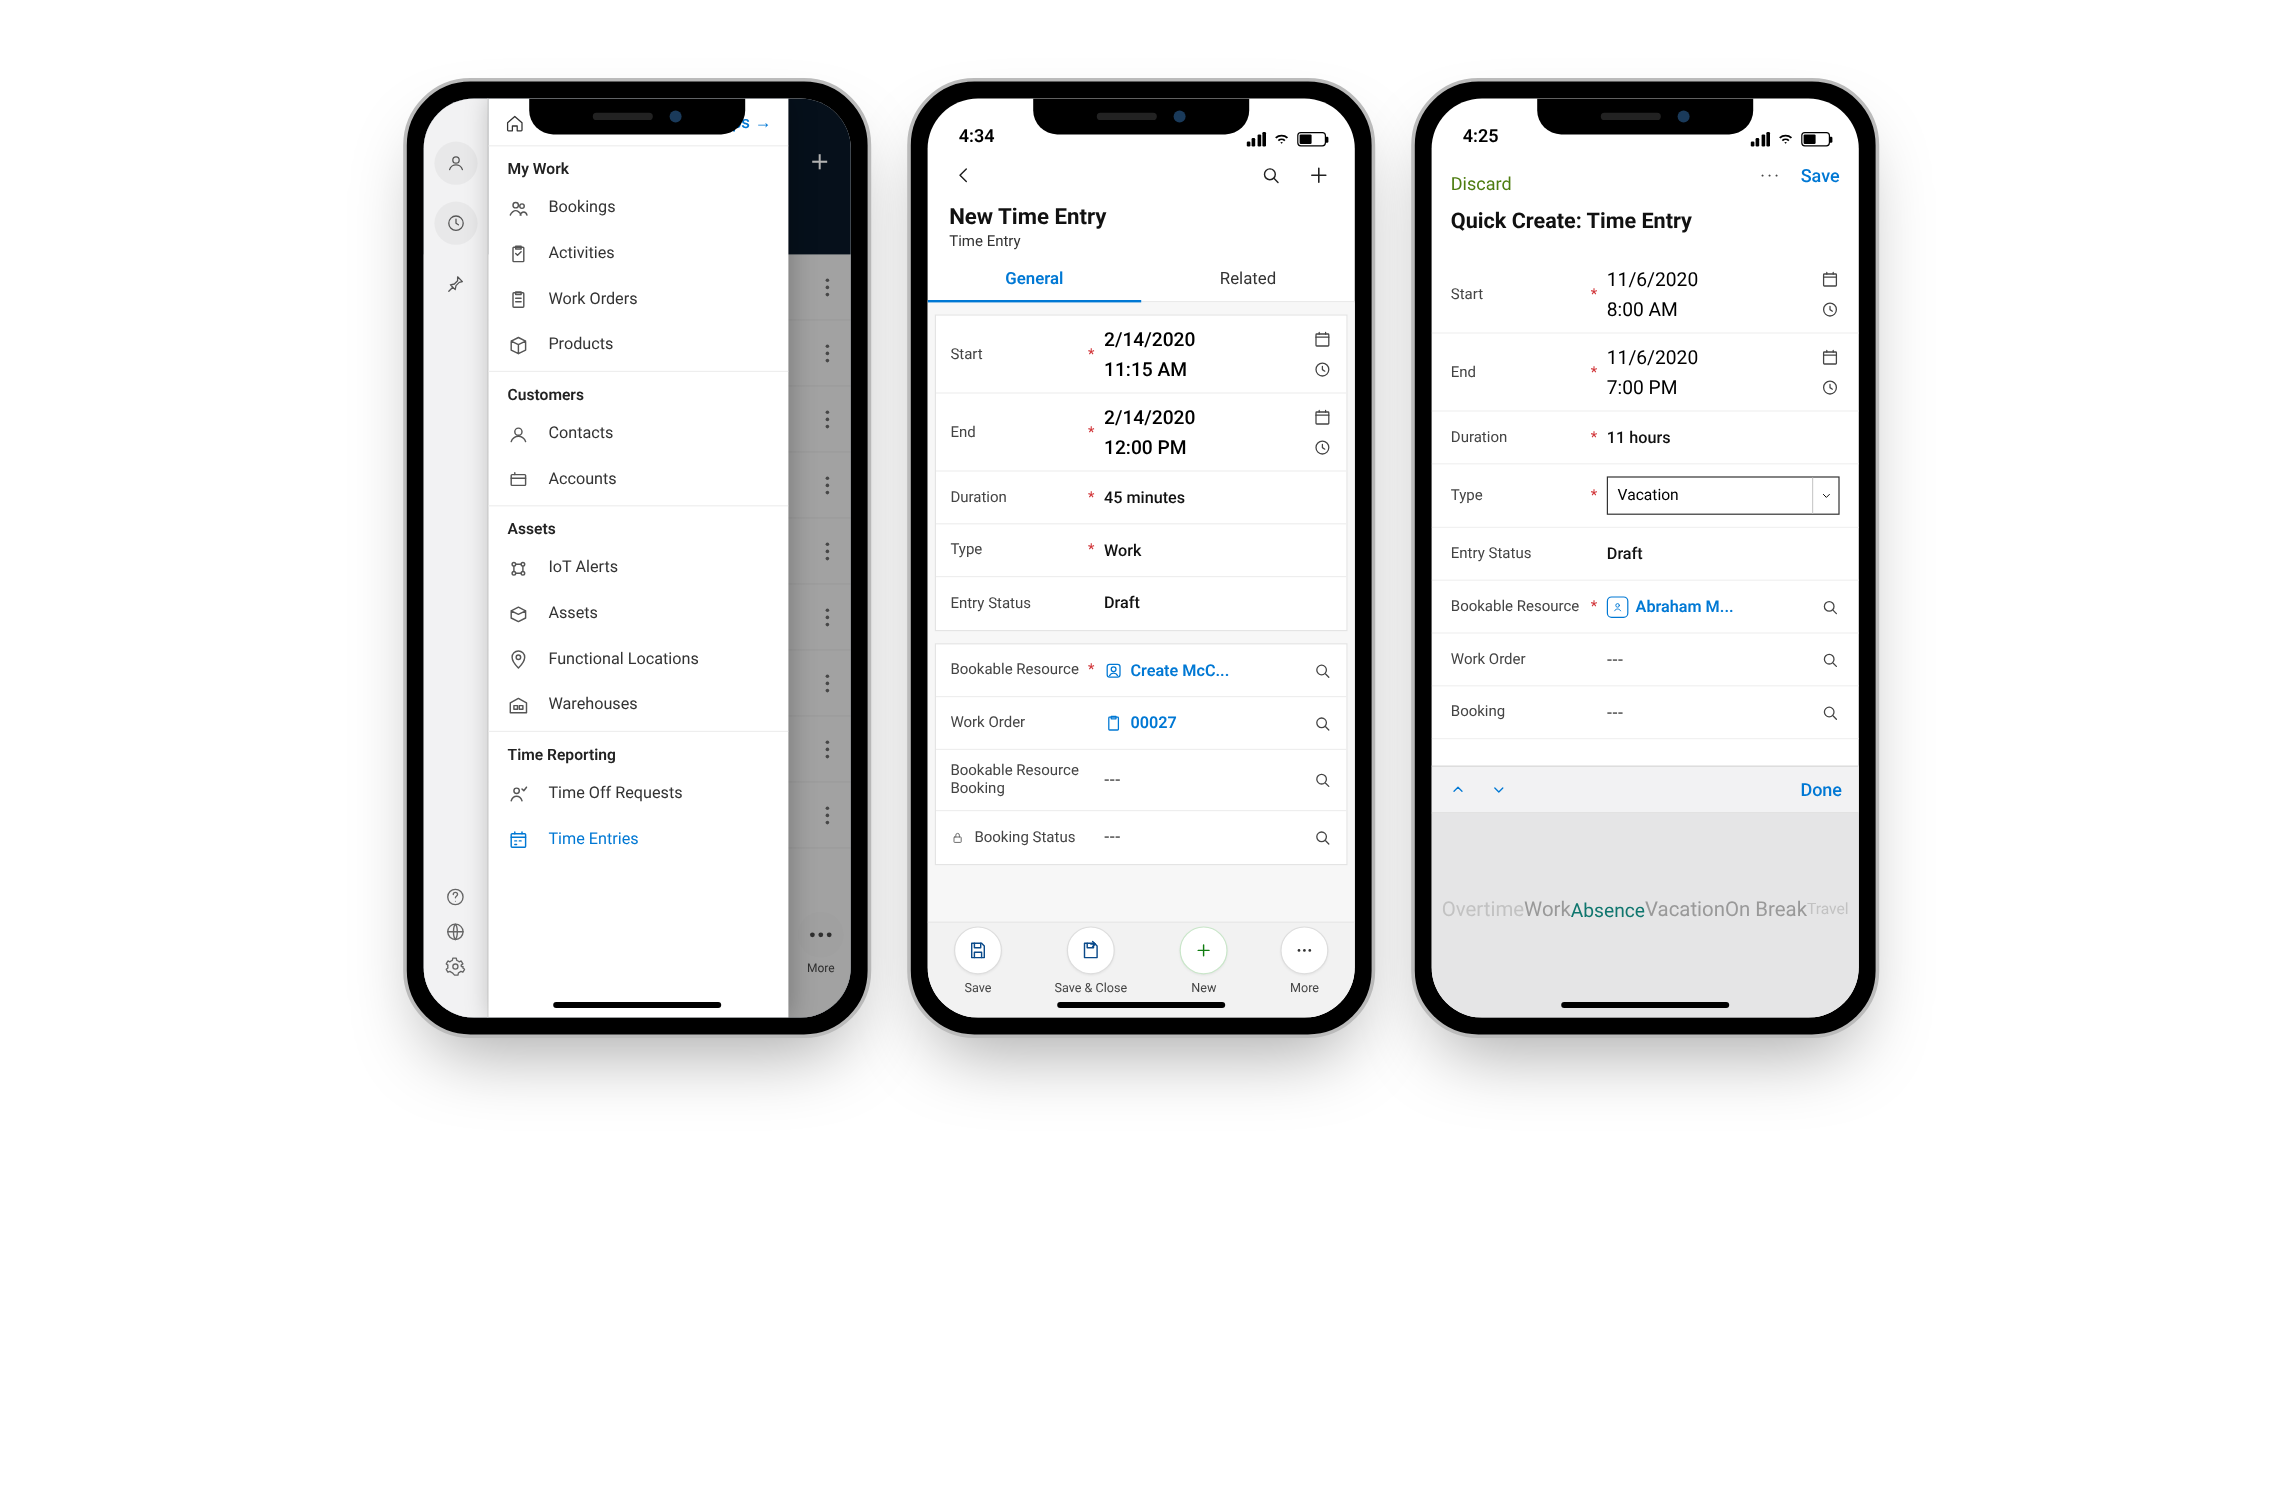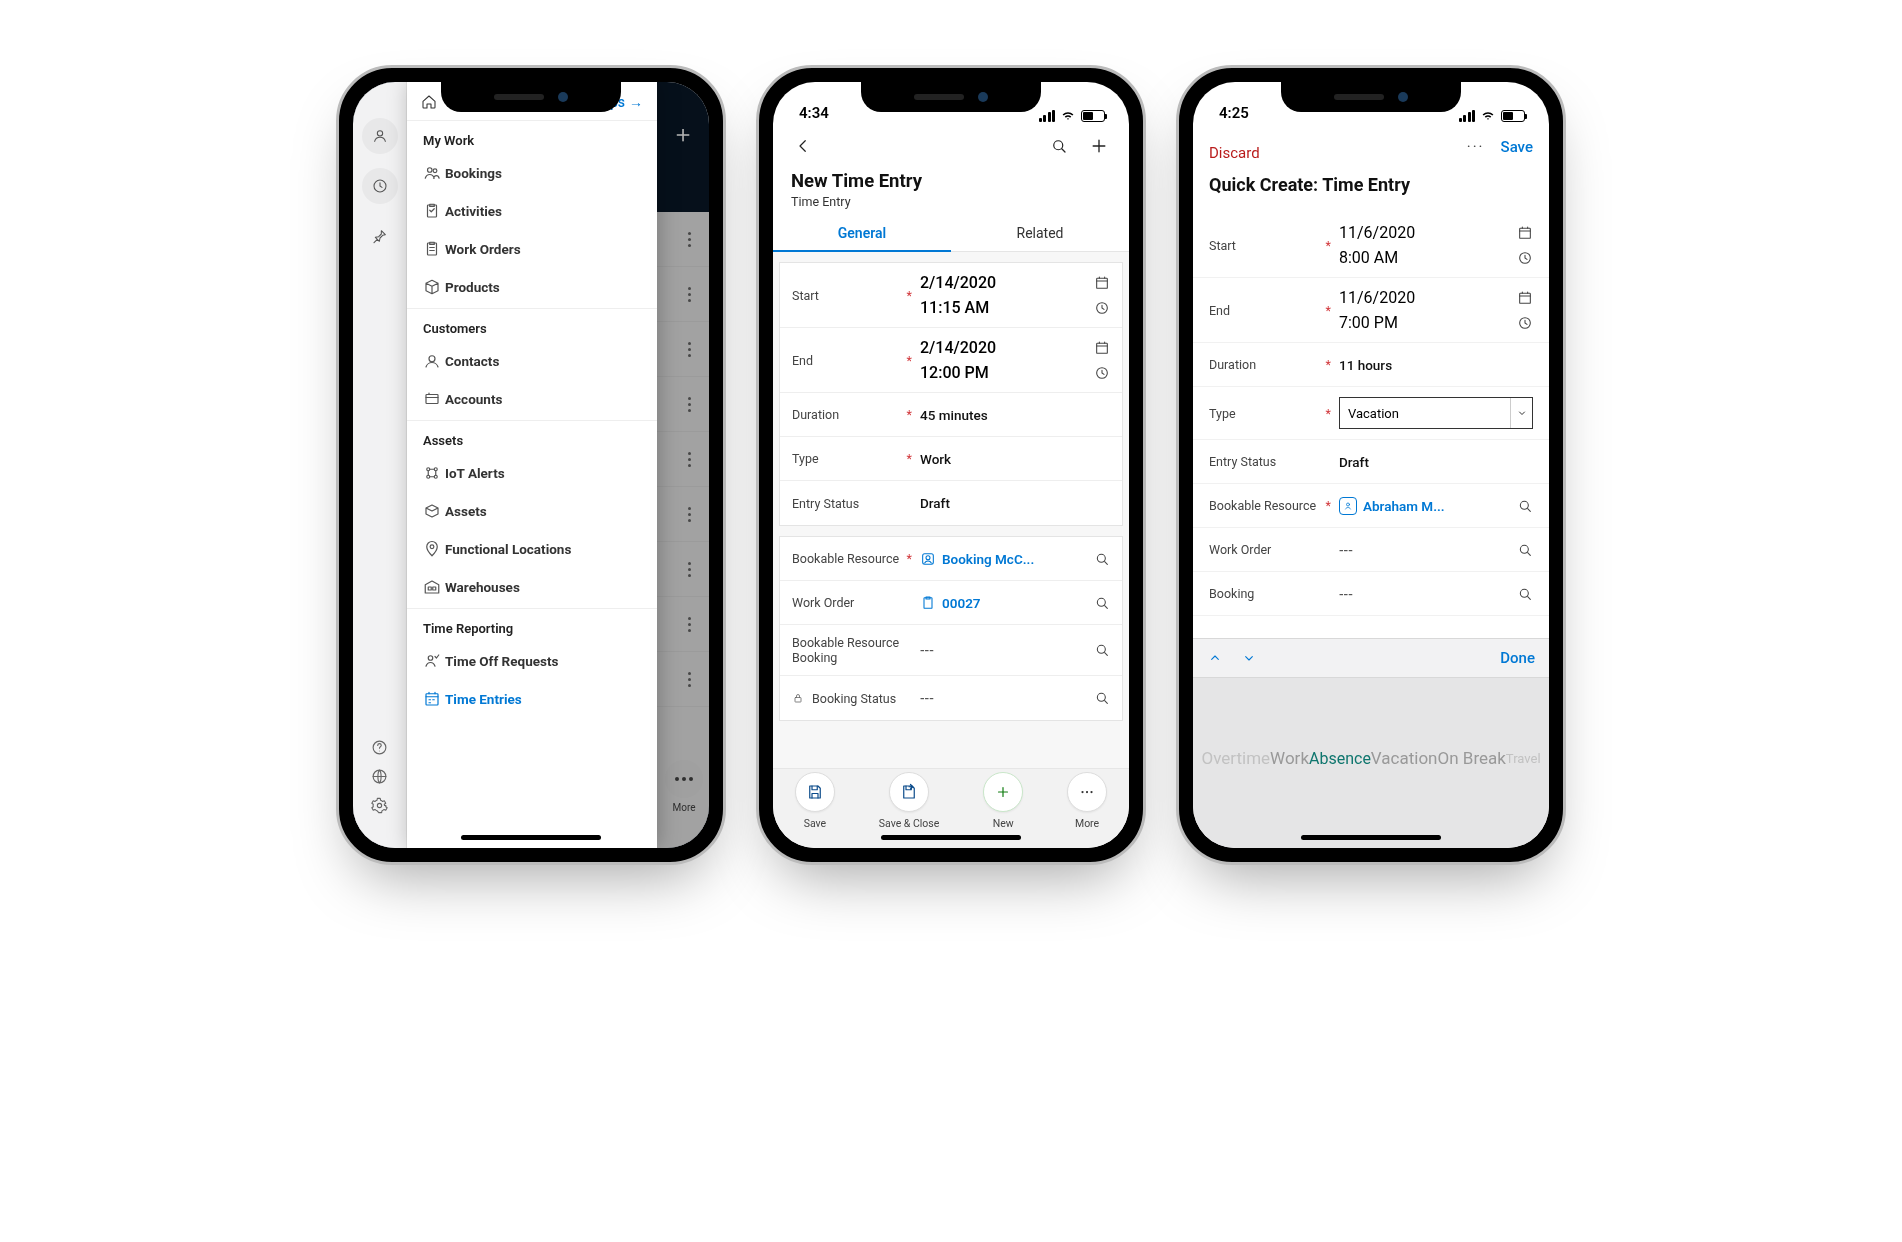--- a/index.html
+++ b/index.html
@@ -93,21 +93,21 @@
   .drawer{
     position:absolute;left:54px;top:0;bottom:0;width:250px;
     background:#fff;z-index:6;overflow:hidden;
     box-shadow: 2px 0 20px rgba(0,0,0,.25);
   }
   .drawer-top{display:flex;align-items:center;justify-content:space-between;
     padding:12px 14px 8px 14px; margin-top:0;}
   .drawer-top .left{display:flex;align-items:center;gap:10px;font-size:14px;color:#333;}
   .apps-link{color:#0078d4;font-size:14px;font-weight:500;display:flex;align-items:center;gap:4px;}
   .section-label{font-size:13px;font-weight:600;color:#222;padding:10px 16px 6px;}
-  .nav-item{display:flex;align-items:center;gap:4px;padding:10px 16px;font-size:13.5px;color:#333;font-weight:bold;}
+  .nav-item{display:flex;align-items:flex-start;gap:16px;padding:10px 16px;font-size:13.5px;color:#333;}
   .nav-item.active, .nav-item.active .ico{color:#0078d4;}
   .nav-item .ico{width:18px;height:18px;color:#555;flex-shrink:0;}
   .nav-item svg{width:100%;height:100%;}
   .hr{border:none;border-top:1px solid #eee;margin:2px 0;}
 
   
   .p2 .hdr{
     height:40px;display:flex;align-items:center;justify-content:space-between;
     padding:0 18px;
   }
@@ -143,21 +143,21 @@
     display:flex;align-items:center;justify-content:center;box-shadow:0 1px 2px rgba(0,0,0,.06);}
   .bb.new .circ{border-color:#c9e6c9;color:#107c10;}
   .bb.more .circ{color:#333;}
   .bb .circ svg{width:18px;height:18px;}
 
   
   .p3 .hdr3{
     height:42px;display:flex;align-items:center;justify-content:space-between;
     padding:0 16px;font-size:15px;
   }
-  .hdr3 .discard{color:#b91c1c;margin-top:11px;}
+  .hdr3 .discard{color:#4d7c0f;margin-top:11px;}
   .hdr3 .save{color:#0078d4;font-weight:500;}
   .hdr3 .right{display:flex;align-items:center;gap:16px;}
   .hdr3 .dots{color:#444;letter-spacing:2px;}
   .p3-title{padding:6px 16px 18px;font-size:18px;font-weight:700;color:#111;}
   .p3-body{flex:1;overflow:hidden;}
   .p3 .frow{border-bottom:1px solid #f1f1f1;padding:10px 16px;}
   .p3 .flbl{flex:0 0 130px;}
   .select-box{flex:1;height:32px;border:1px solid #333;display:flex;align-items:center;
     justify-content:space-between;padding:0 8px;font-size:13px;}
   .select-box .chev{width:22px;text-align:center;border-left:1px solid #ccc;margin:-8px -8px -8px 4px;height:100%;display:flex;align-items:center;justify-content:center;}
@@ -578,21 +578,21 @@
               <span class="req">*</span>
             </div>
           <div class="fval link">
             <span class="icoq">
                 <svg viewBox="0 0 24 24" class="svg-stroke">
                   <rect x="4" y="4" width="16" height="16" rx="3"></rect>
                   <circle cx="12" cy="10" r="3"></circle>
                   <path d="M7 18c1-2 3-3 5-3s4 1 5 3"></path>
                 </svg>
               </span>
-            <span>Booking McC...</span>
+            <span>Create McC...</span>
           </div>
           <svg class="search-ico" viewBox="0 0 24 24">
               <circle cx="11" cy="11" r="6" class="svg-stroke"></circle>
               <path d="M20 20l-4-4" class="svg-stroke"></path>
             </svg>
         </div>
         <div class="frow">
           <div class="flbl">
               <span>Work Order</span>
             </div>

